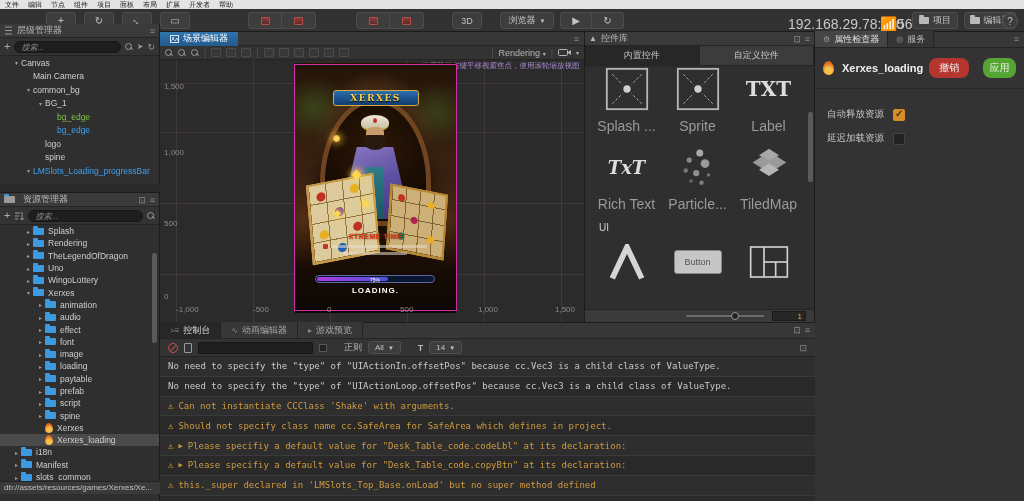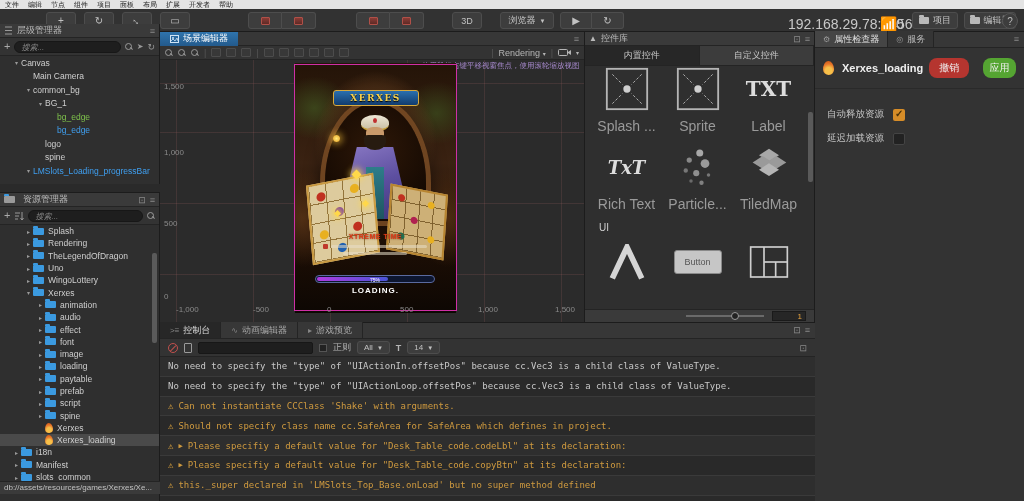--- a/index.html
+++ b/index.html
@@ -165,21 +165,21 @@
           background:#373737; border-right:1px solid #242424; }
   .ctab.active { background:#272727; color:#ddd; }
   .ctool { height:18px; background:#333; border-bottom:1px solid #242424; display:flex; align-items:center; gap:6px; padding:0 8px; }
   .noico { width:10px; height:10px; border:1px solid #c0504d; border-radius:50%; position:relative; }
   .noico:after { content:""; position:absolute; left:0; top:4px; width:8px; height:1px; background:#c0504d; transform:rotate(-45deg); }
   .docico { width:8px; height:10px; border:1px solid #9a9a9a; border-radius:1px; }
   .cinput { width:115px; height:12px; background:#1e1e1e; border:1px solid #171717; border-radius:2px; }
   .chkbox { width:8px; height:8px; background:#222; border:1px solid #555; }
   .pill { height:13px; background:#3d3d3d; border:1px solid #4d4d4d; border-radius:3px; font-size:8px; color:#c2c2c2;
           display:flex; align-items:center; gap:4px; padding:0 6px; }
-  .clabel { font-size:9px; color:#b5b5b5; }
+  .clabel { font-size:9px; color:#b5b5b5;margin-left:11px; }
   .clogs { position:absolute; left:0; top:34px; width:655px; height:145px; font-family:"DejaVu Sans Mono",monospace; }
   .crow { height:19.8px; display:flex; align-items:center; gap:5px; padding-left:8px; font-size:9px; color:#c8c8c8;
           border-bottom:1px solid #3a3a3a; background:#2e2e2e; white-space:nowrap; overflow:hidden; }
   .crow:nth-child(even) { background:#292929; }
   .crow.warn { color:#cf9a3f; }
   .warnico { color:#e0a53d; font-size:9px; }
   .expand { color:#cf9a3f; font-size:7px; }
 
   
   .itabs { height:16px; background:#373737; border-bottom:1px solid #242424; display:flex; align-items:flex-end; }

